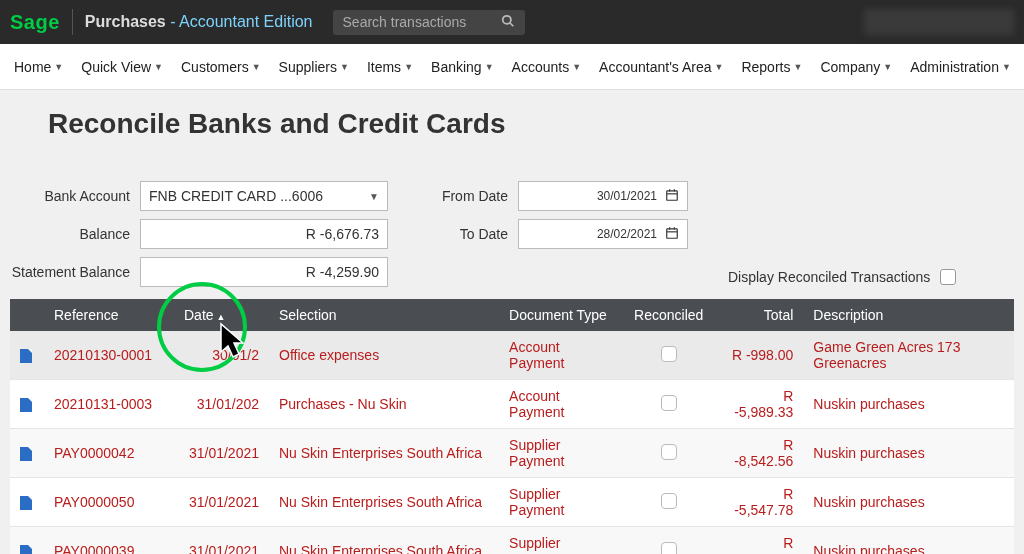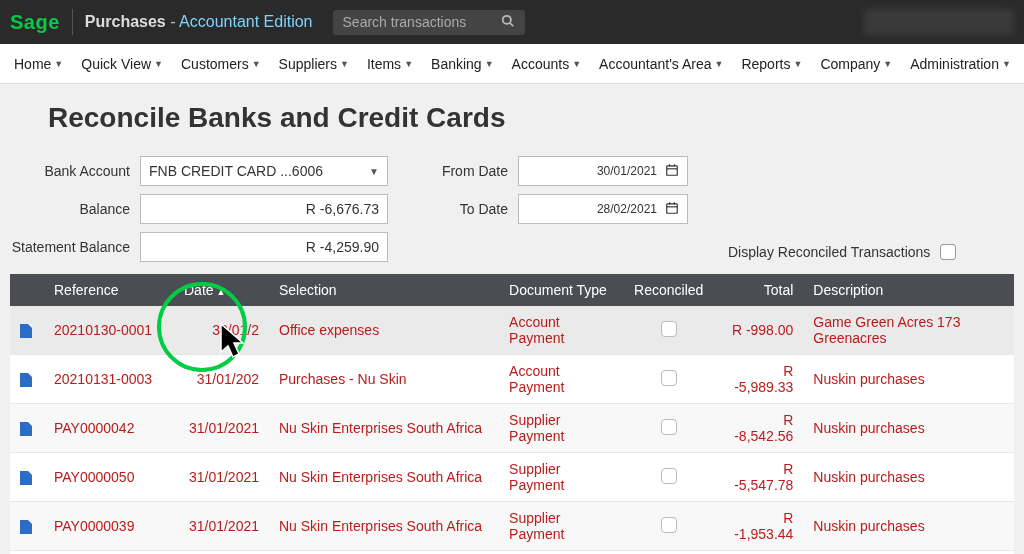--- a/index.html
+++ b/index.html
@@ -11,30 +11,30 @@
   .vdiv { width: 1px; height: 26px; background: #555; }
   .app-title { color: #ddd; font-size: 16px; }
   .app-title .edition { color: #7dd3fc; font-weight: 300; }
   .search-wrap { background: #444; border-radius: 3px; display: flex; align-items: center; padding: 4px 10px; gap: 8px; margin-left: 8px; }
   .search-wrap input { background: transparent; border: none; outline: none; color: #ccc; font-size: 14px; width: 150px; }
   .search-wrap input::placeholder { color: #aaa; }
   .search-icon { color: #bbb; font-size: 14px; }
   .topbar-blur { margin-left: auto; width: 150px; height: 26px; background: #3a3a3a; filter: blur(3px); border-radius: 3px; }
 
   
-  .nav { height: 40px; background: #fff; border-bottom: 1px solid #ddd; display: flex; align-items: center; padding: 0 6px; gap: 2px; flex-wrap: nowrap; }
+  .nav { height: 46px; background: #fff; border-bottom: 1px solid #ddd; display: flex; align-items: center; padding: 0 6px; gap: 2px; flex-wrap: nowrap; }
   .nav-item { padding: 6px 8px; font-size: 14px; color: #222; cursor: pointer; white-space: nowrap; display: flex; align-items: center; gap: 3px; }
   .nav-item .caret { font-size: 9px; color: #555; }
 
   
   .content { padding: 18px 10px 10px 10px; }
   h1 { font-size: 28px; color: #333; margin-bottom: 22px; font-weight: 700; margin-left: 38px; }
 
   .form-area { display: flex; gap: 40px; margin-bottom: 12px; }
-  .form-col { display: flex; flex-direction: column; gap: 8px; }
+  .form-col { display: flex; flex-direction: column; gap: 8px; margin-top: 19px; }
   .form-row { display: flex; align-items: center; gap: 10px; }
   .form-label { width: 120px; text-align: right; font-size: 14px; color: #333; }
   .select-box, .text-box { width: 248px; height: 30px; border: 1px solid #bbb; background: #fff; display: flex; align-items: center; justify-content: flex-end; padding: 0 8px; font-size: 14px; position: relative; }
   .select-box { justify-content: flex-start; }
   .select-box .dd { position: absolute; right: 8px; font-size: 10px; color: #555; }
   .date-box { width: 170px; height: 30px; border: 1px solid #bbb; background: #fff; display: flex; align-items: center; justify-content: flex-end; padding: 0 8px; font-size: 12px; gap: 8px; }
   .cal-icon { font-size: 13px; color: #333; }
   .check { width: 16px; height: 16px; border: 1px solid #999; background: #fff; border-radius: 3px; }
 
   .display-recon { display: flex; align-items: center; gap: 10px; font-size: 14px; }

